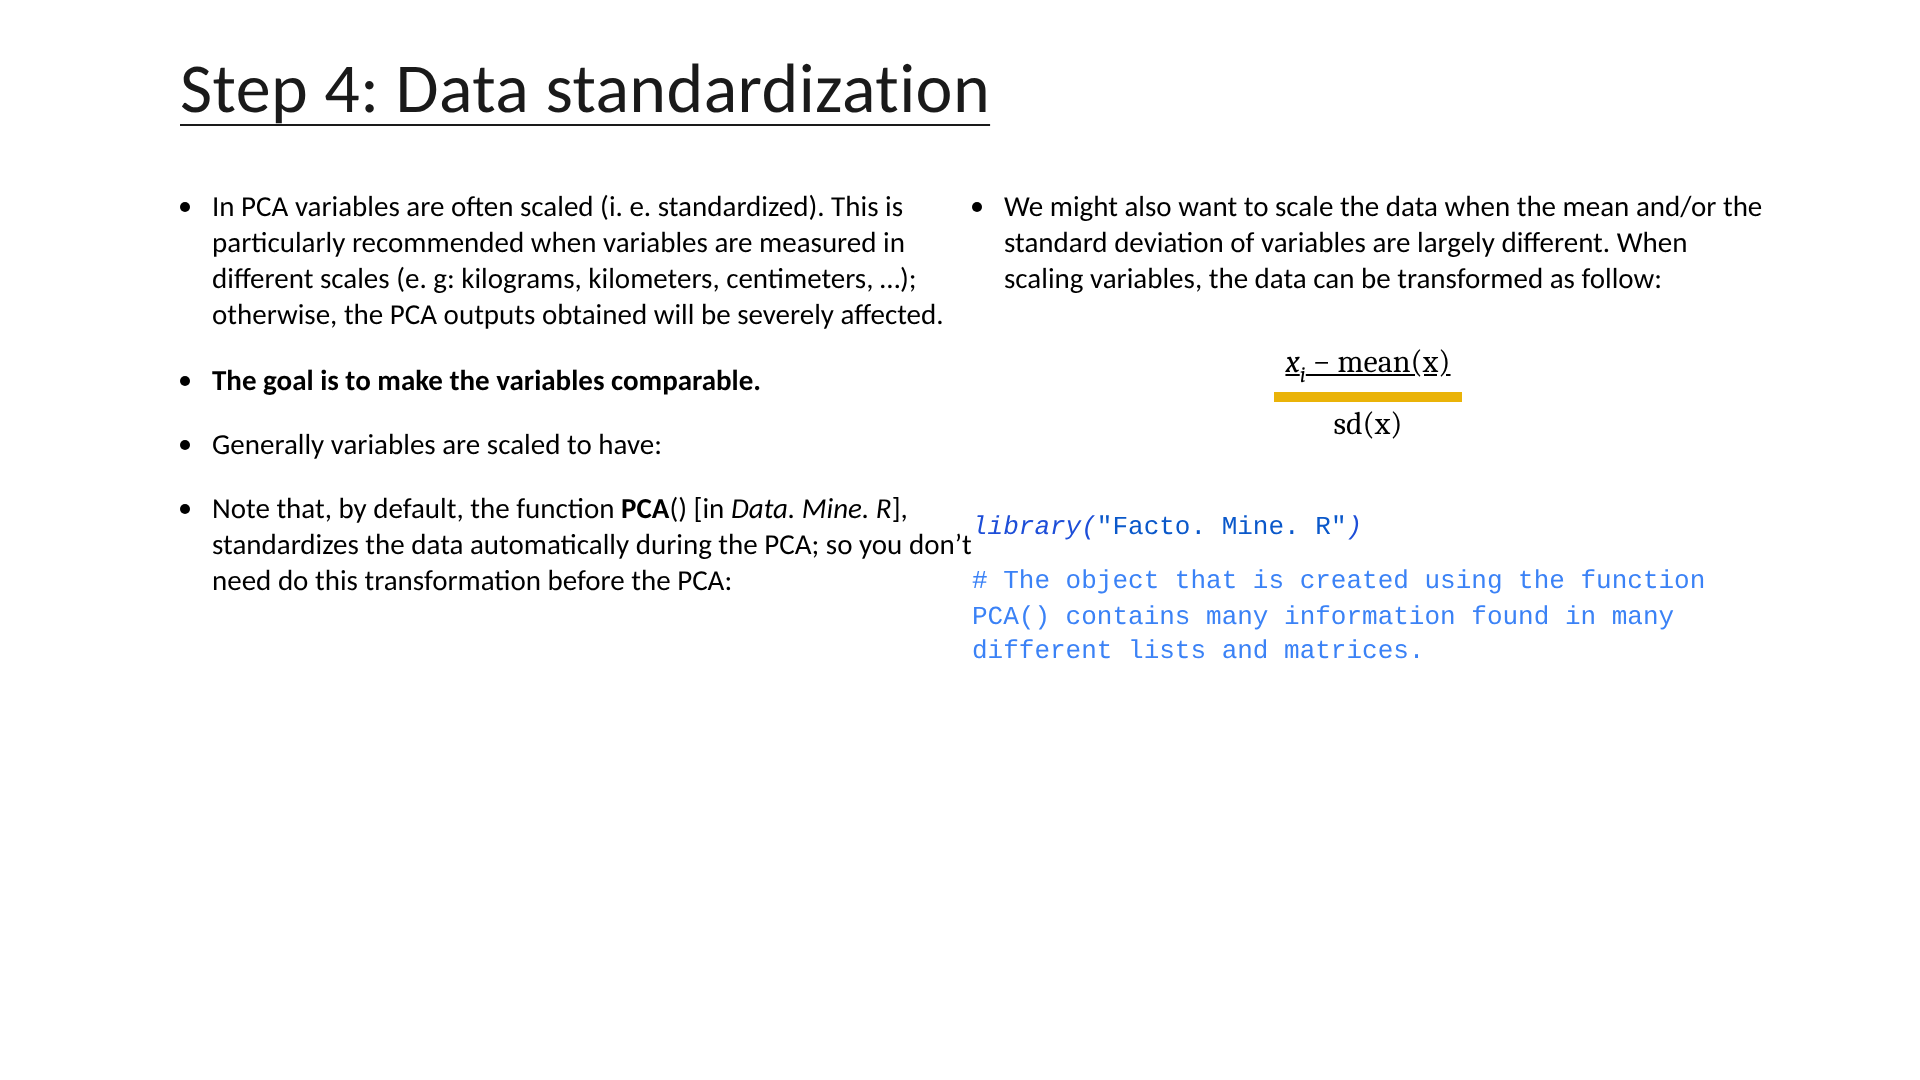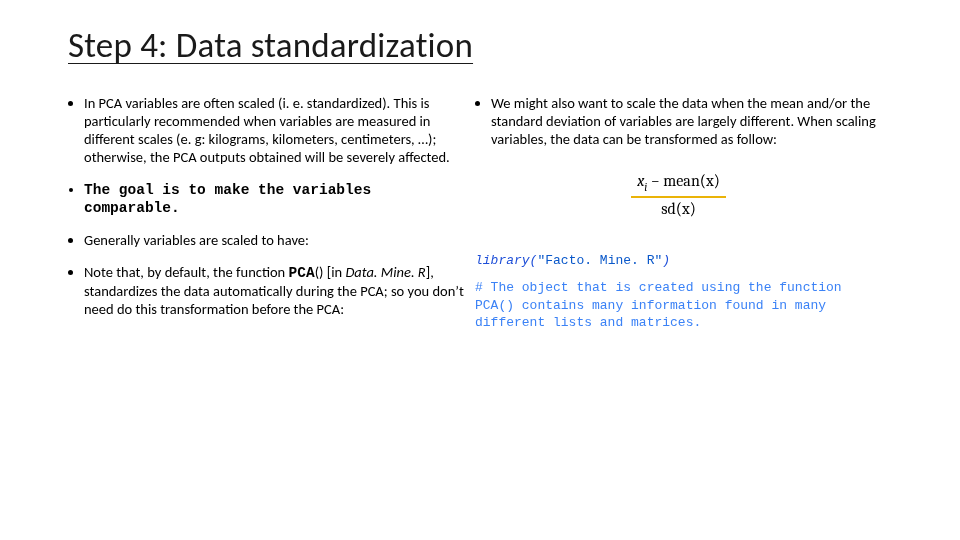--- a/index.html
+++ b/index.html
@@ -9,21 +9,21 @@
     height: 540px;
     background: #fff;
     font-family: "Calibri", "Segoe UI", Arial, sans-serif;
     color: #000;
     overflow: hidden;
   }
   .slide {
     box-sizing: border-box;
     width: 944px;
     height: 540px;
-    padding: 24px 62px 28px 68px;
+    padding: 24px 62px 28px 90px;
   }
   .title {
     font-size: 35px;
     font-weight: 400;
     letter-spacing: 0.2px;
     text-decoration: underline;
     text-underline-offset: 6px;
     text-decoration-thickness: 1px;
     margin: 0 0 28px 0;
     color: #1a1a1a;
@@ -45,30 +45,30 @@
   ul.bullets > li {
     margin: 0 0 14px 0;
   }
   ul.sub {
     list-style: disc;
     margin: 4px 0 10px 0;
     padding-left: 40px;
     font-size: 13px;
   }
   ul.sub > li { margin: 0 0 2px 0; }
-  .bold { font-weight: 700; font-family: Liberation Mono, monospace; }
+  .bold { font-weight: 700; }
   .italic { font-style: italic; }
 
   .formula {
     text-align: center;
     margin: 24px 0 34px 0;
     font-family: Georgia, "Cambria", "Times New Roman", serif;
   }
   .frac { display: inline-block; vertical-align: middle; }
-  .frac .num { display: block; padding: 0 6px 2px; border-bottom: 2px solid #eab308; }
+  .frac .num { display: block; padding: 0 6px 2px; border-bottom: 5px solid #eab308; text-decoration: underline; }
   .frac .den { display: block; padding: 2px 6px 0; }
   .sub-i { font-style: italic; font-size: 0.72em; vertical-align: sub; position: relative; top: 0.08em; }
 
   pre.code {
     margin: 4px 0 10px 0;
     white-space: pre-wrap;
     word-break: keep-all;
     font-family: "Consolas", "Menlo", "Courier New", monospace;
     font-size: 13px;
     line-height: 1.35;

